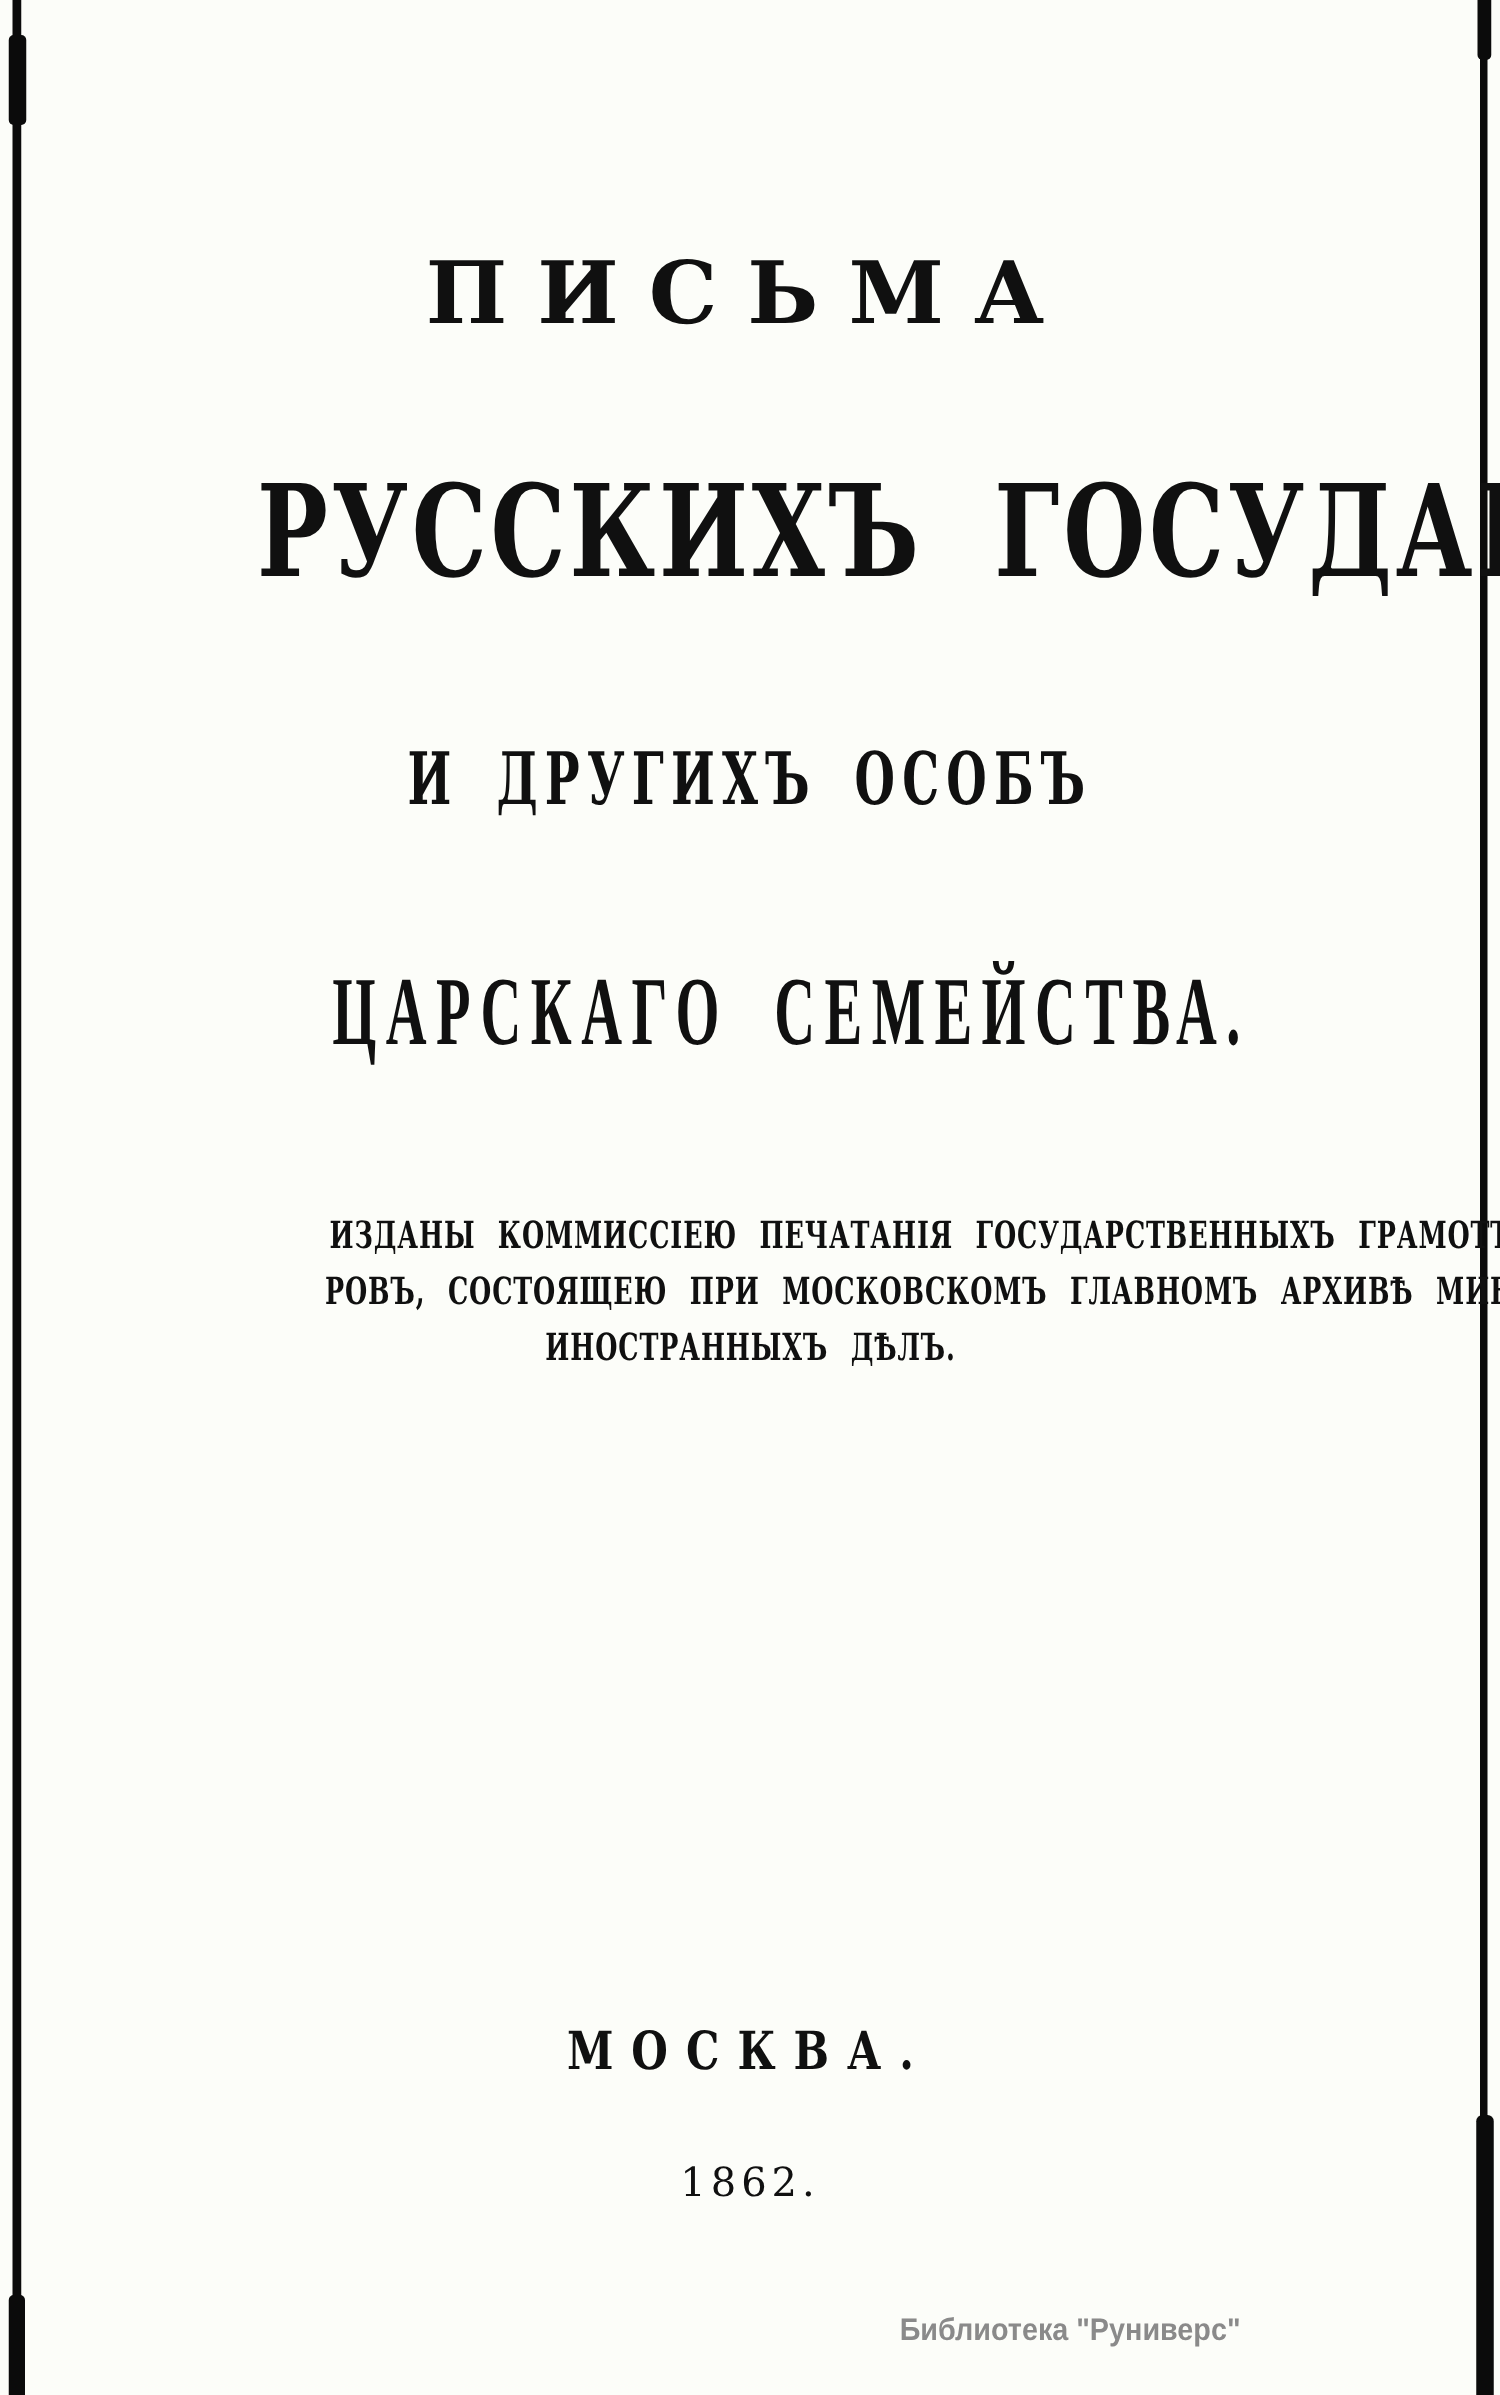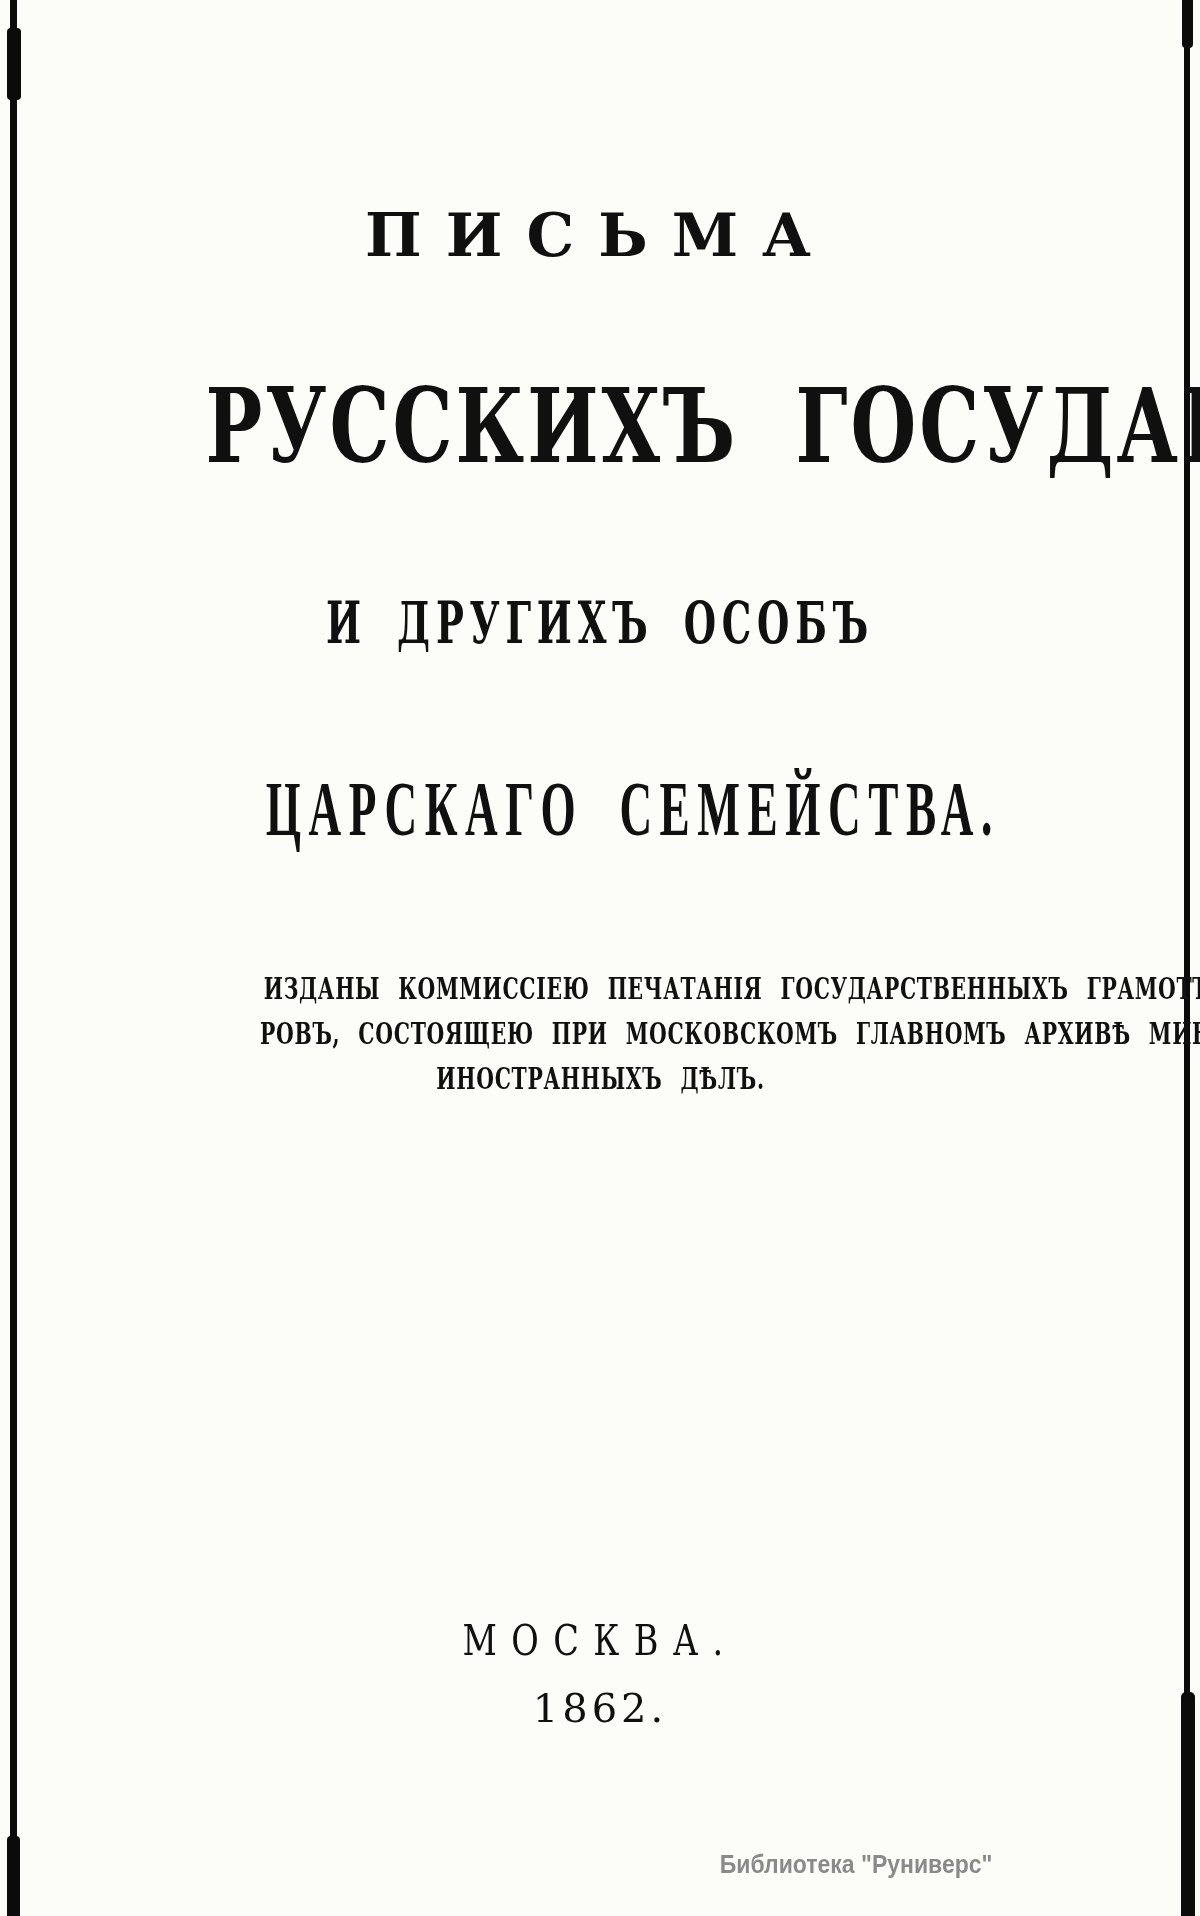--- a/index.html
+++ b/index.html
@@ -20,21 +20,21 @@
     white-space: nowrap;
   }
   .squeeze {
     display: inline-block;
     white-space: nowrap;
     transform-origin: 50% 50%;
   }
   
   .series-word {
     top: 205px;
-    font-size: 60px;
+    font-size: 69px;
     line-height: 60px;
     font-weight: bold;
     letter-spacing: 24px;
   }
   
   .main-title {
     top: 372px;
     font-size: 102px;
     line-height: 108px;
     font-weight: bold;
@@ -79,28 +79,28 @@
     word-spacing: 15px;
     white-space: nowrap;
     text-align: center;
   }
   .imprint-line .squeeze { transform: scaleX(0.68); }
   
   .pub-city {
     top: 1618px;
     font-size: 42px;
     line-height: 46px;
-    font-weight: normal;
+    font-weight: bold;
     letter-spacing: 18px;
   }
   .pub-city .squeeze { transform: scaleX(0.80); }
   
   .pub-year {
-    top: 1686px;
-    font-size: 40px;
+    top: 1724px;
+    font-size: 32px;
     line-height: 44px;
     font-weight: normal;
     letter-spacing: 4px;
   }
   
   .watermark {
     position: absolute;
     top: 1850px;
     right: 208px;
     font-family: "Liberation Sans", sans-serif;

